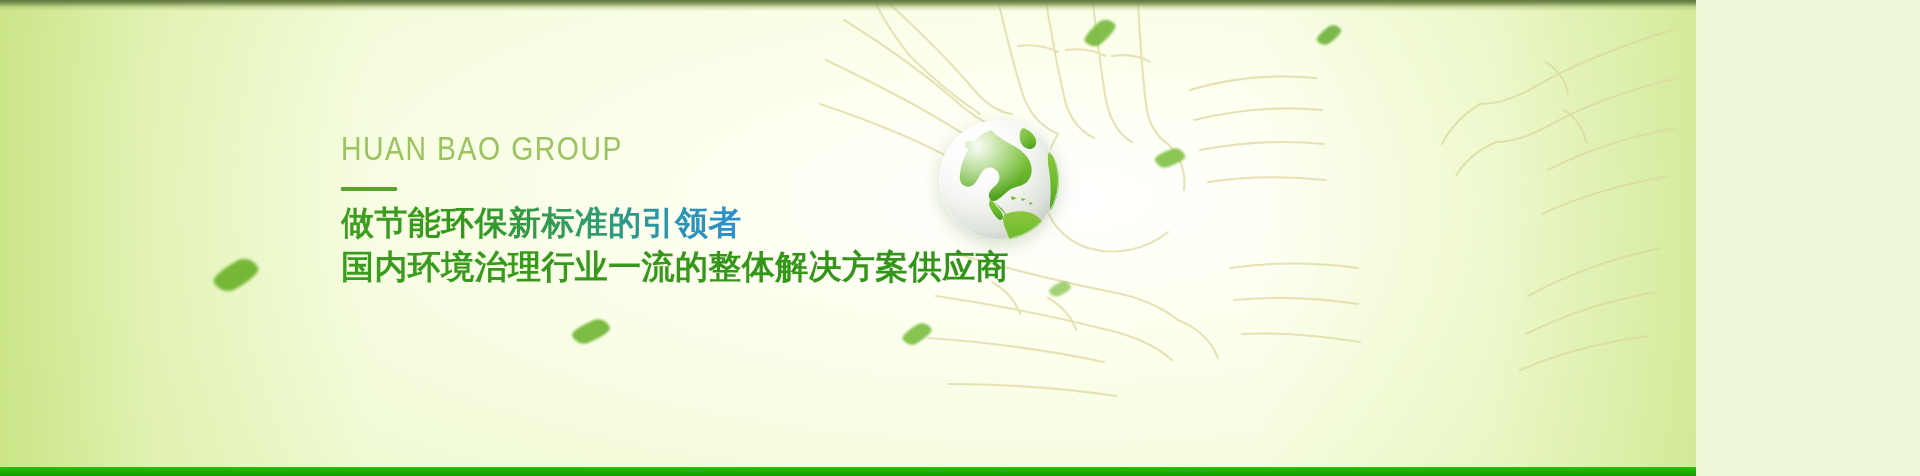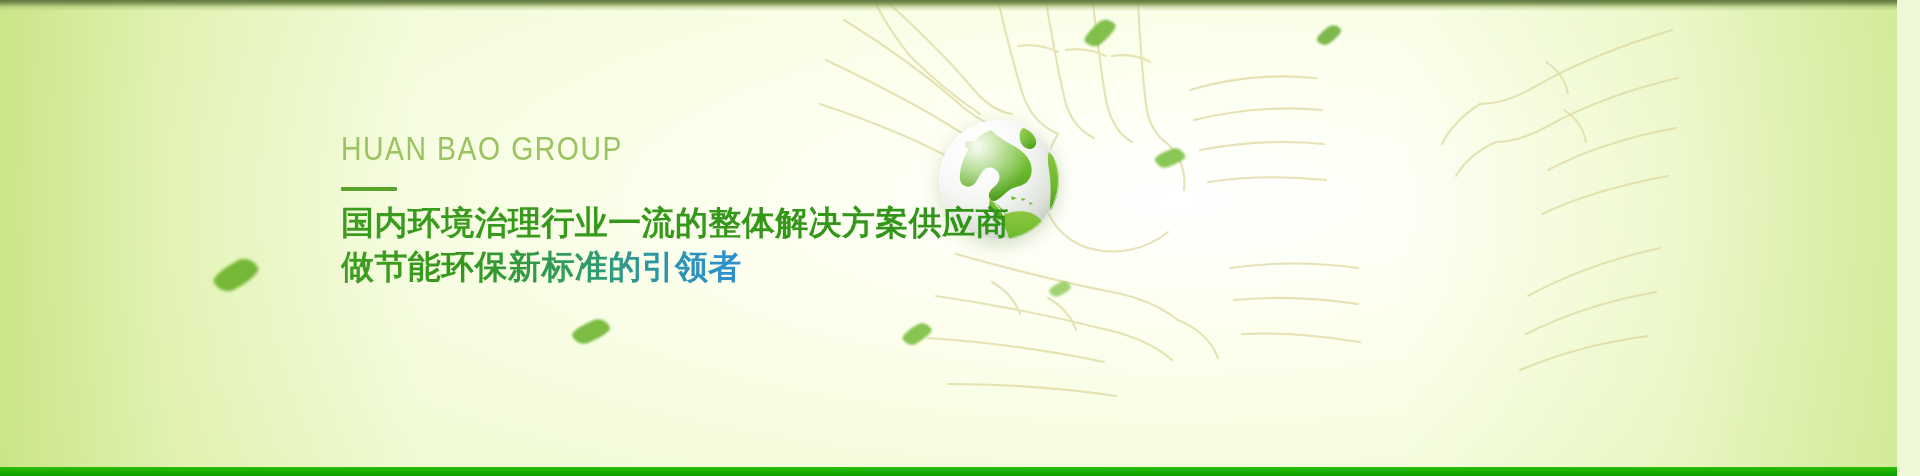--- a/index.html
+++ b/index.html
@@ -2,21 +2,21 @@
 <html><head>
 <meta charset="utf-8">
 <style>
   html,body{margin:0;padding:0;}
   body{
     width:1920px;height:476px;overflow:hidden;
     font-family:"Liberation Sans","DejaVu Sans",sans-serif;
     background:#eef7d8;
   }
   #banner{
-    position:relative;width:1897px;height:476px;overflow:hidden;
+    position:relative;width:1696px;height:476px;overflow:hidden;
     background:
       radial-gradient(120% 150% at 62% 42%, #ffffff 0%, #fdffef 18%, #f7fde2 34%, #eef9cf 55%, #e2f3b8 78%, #d6eda4 100%);
   }
   
   .edge-wash{position:absolute;inset:0;pointer-events:none;
     background:
       linear-gradient(90deg, rgba(197,226,124,.85) 0%, rgba(208,233,140,.45) 9%, rgba(226,243,176,0) 22%, rgba(226,243,176,0) 74%, rgba(214,237,152,.35) 88%, rgba(198,228,128,.72) 100%);
   }
   .top-shadow{position:absolute;left:0;top:0;width:1920px;height:11px;
     background:linear-gradient(180deg,#5f7540 0%,#7e9554 28%,rgba(168,190,118,.55) 62%,rgba(208,232,150,0) 100%);}
@@ -188,19 +188,19 @@
         <path d="M30 26 C35 24 40 25 42 28 C44 31 42 34 38 34 C33 34 29 31 30 26 Z"></path>
       </g>
       <circle cx="64" cy="64" r="60" fill="url(#gloss)"></circle>
       <circle cx="64" cy="64" r="59.5" fill="none" stroke="#ffffff" stroke-opacity=".6" stroke-width="1"></circle>
     </svg>
   </div>
 
   <div class="copy">
     <div class="eyebrow">HUAN BAO GROUP</div>
     <div class="rule"></div>
+    <div class="headline line2">做节能环保新标准的引领者</div>
     <div class="headline line1">国内环境治理行业一流的整体解决方案供应商</div>
-    <div class="headline line2">做节能环保新标准的引领者</div>
   </div>
 
   <div class="top-shadow"></div>
   <div class="bottom-bar"></div>
 </div>
 
 </body></html>

